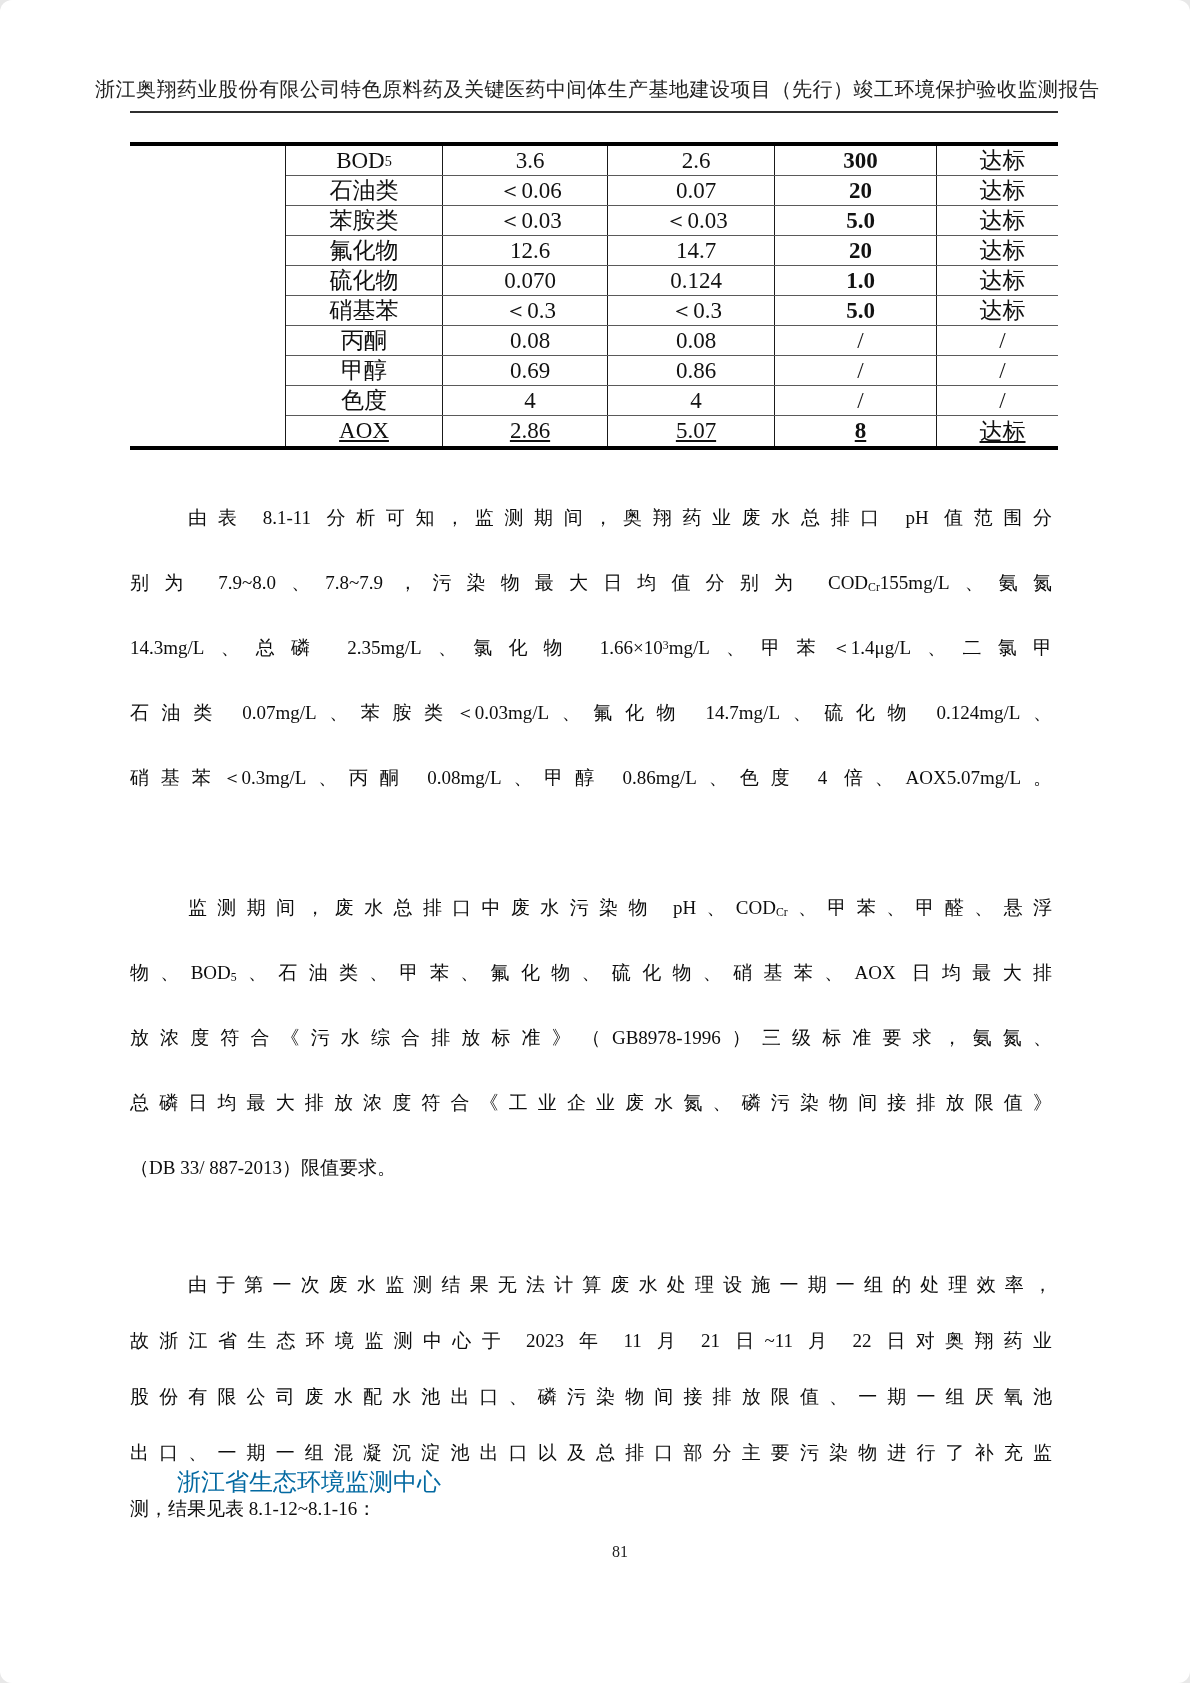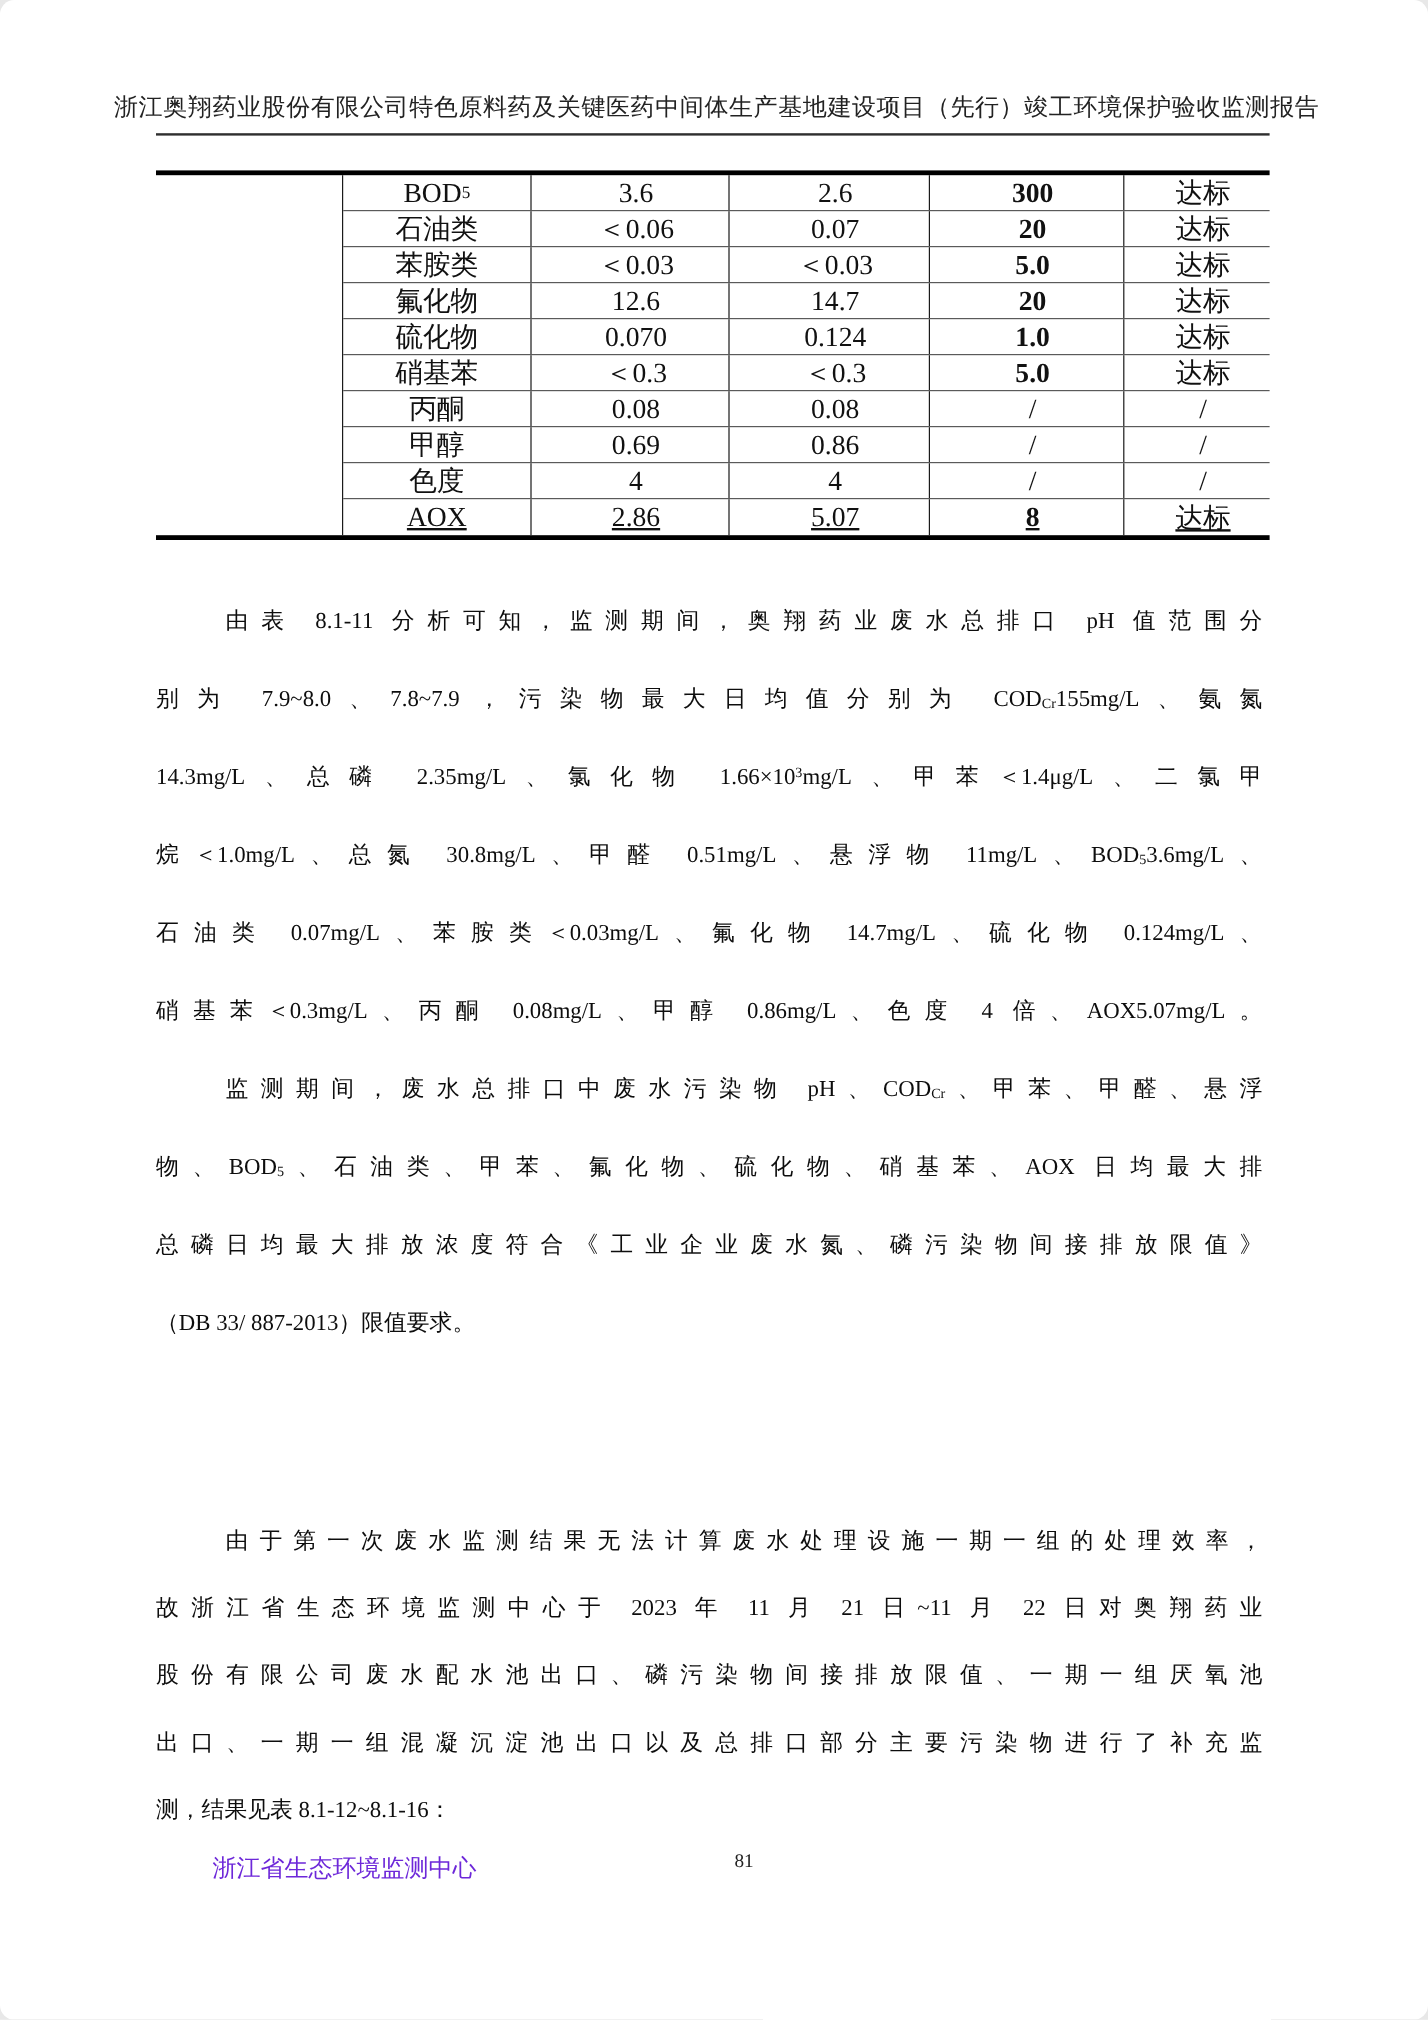--- a/index.html
+++ b/index.html
@@ -60,21 +60,21 @@
   .line.lastline{text-align-last:left;}
   sub{font-size:62%;vertical-align:-0.18em;line-height:0;}
   sup{font-size:62%;vertical-align:0.45em;line-height:0;}
   
   .section-heading{
     position:absolute;left:130px;top:1208px;width:922px;height:50px;
     line-height:50px;font-size:30px;font-weight:bold;color:#000;
     white-space:nowrap;
   }
   
-  .footer-org{position:absolute;left:177px;top:1543px;font-size:20px;color:#6d28d9;white-space:nowrap;}
+  .footer-org{position:absolute;left:177px;top:1466px;font-size:24px;color:#0369a1;white-space:nowrap;}
   .footer-page{position:absolute;left:612px;top:1543px;font-size:16px;color:#222;}
 </style>
 </head>
 <body>
 
 <div class="page">
 
   <div class="header-title">浙江奥翔药业股份有限公司特色原料药及关键医药中间体生产基地建设项目（先行）竣工环境保护验收监测报告</div>
   <div class="header-rule"></div>
 
@@ -151,27 +151,27 @@
       <div class="tcell c-std bold">8</div>
       <div class="tcell c-res">达标</div>
     </div>
       </div>
   </div>
 
   <div class="para para-wide" style="top:485px;">
       <div class="line indent">由表 8.1-11 分析可知，监测期间，奥翔药业废水总排口 pH 值范围分</div>
       <div class="line">别为 7.9~8.0、7.8~7.9，污染物最大日均值分别为 COD<sub>Cr</sub>155mg/L、氨氮</div>
       <div class="line">14.3mg/L、总磷 2.35mg/L、氯化物 1.66×10<sup>3</sup>mg/L、甲苯＜1.4μg/L、二氯甲</div>
-      <div class="line">烷＜1.0mg/L、总氮 30.8mg/L、甲醛 0.51mg/L、悬浮物 11mg/L、BOD<sub>5</sub>3.6mg/L、</div>
       <div class="line">石油类 0.07mg/L、苯胺类＜0.03mg/L、氟化物 14.7mg/L、硫化物 0.124mg/L、</div>
       <div class="line">硝基苯＜0.3mg/L、丙酮 0.08mg/L、甲醇 0.86mg/L、色度 4 倍、AOX5.07mg/L。</div>
     </div>
   <div class="para para-wide" style="top:875px;">
       <div class="line indent">监测期间，废水总排口中废水污染物 pH、COD<sub>Cr</sub>、甲苯、甲醛、悬浮</div>
       <div class="line">物、BOD<sub>5</sub>、石油类、甲苯、氟化物、硫化物、硝基苯、AOX 日均最大排</div>
+      <div class="line">放浓度符合《污水综合排放标准》（GB8978-1996）三级标准要求，氨氮、</div>
       <div class="line">总磷日均最大排放浓度符合《工业企业废水氮、磷污染物间接排放限值》</div>
       <div class="line lastline">（DB 33/ 887-2013）限值要求。</div>
     </div>
 
 
   <div class="para para-tight" style="top:1257px;">
       <div class="line indent">由于第一次废水监测结果无法计算废水处理设施一期一组的处理效率，</div>
       <div class="line">故浙江省生态环境监测中心于 2023 年 11 月 21 日~11 月 22 日对奥翔药业</div>
       <div class="line">股份有限公司废水配水池出口、磷污染物间接排放限值、一期一组厌氧池</div>
       <div class="line">出口、一期一组混凝沉淀池出口以及总排口部分主要污染物进行了补充监</div>

